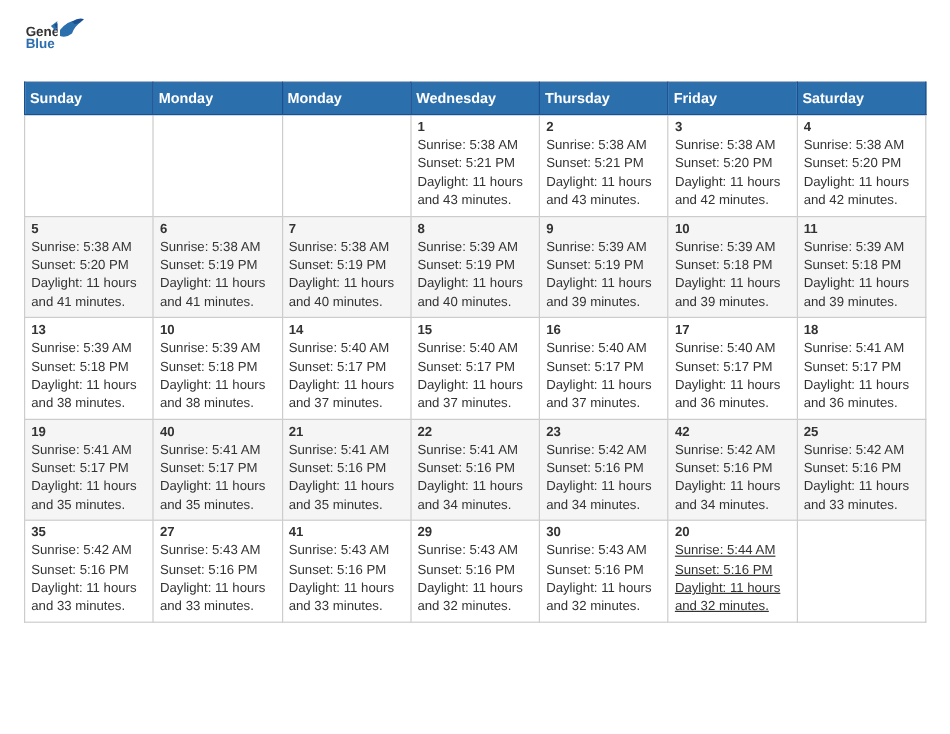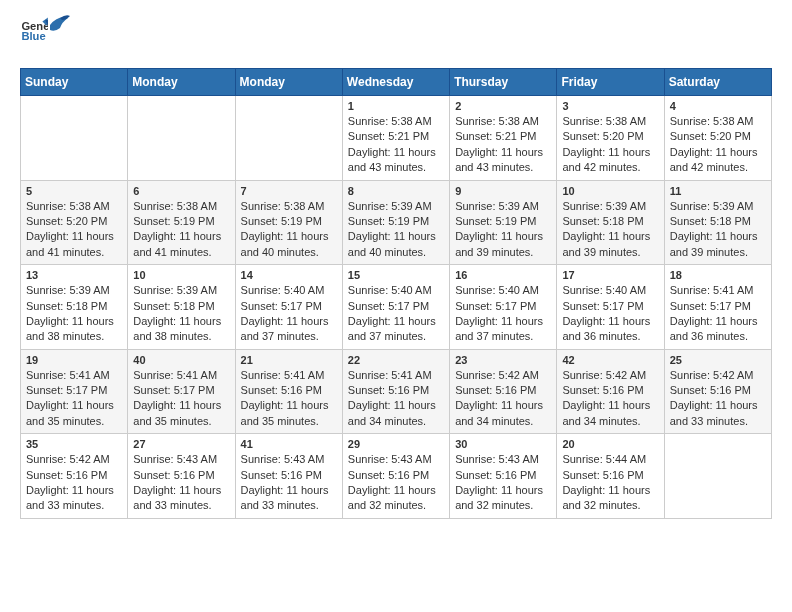--- a/index.html
+++ b/index.html
@@ -338,21 +338,21 @@
           </td>
           <td>
             <span class="day-number">30</span>
             <div class="cell-text" style="white-space: pre-line;">Sunrise: 5:43 AM
 Sunset: 5:16 PM
 Daylight: 11 hours
 and 32 minutes.</div>
           </td>
           <td>
             <span class="day-number">20</span>
-            <div class="cell-text" style="white-space: pre-line;">Sunrise: 5:44 AM
+            <div class="cell-text" style="white-space: pre-line; text-decoration: underline;">Sunrise: 5:44 AM
 Sunset: 5:16 PM
 Daylight: 11 hours
 and 32 minutes.</div>
           </td>
           <td></td>
         </tr>
       </tbody>
   </table>
 </div>
 

